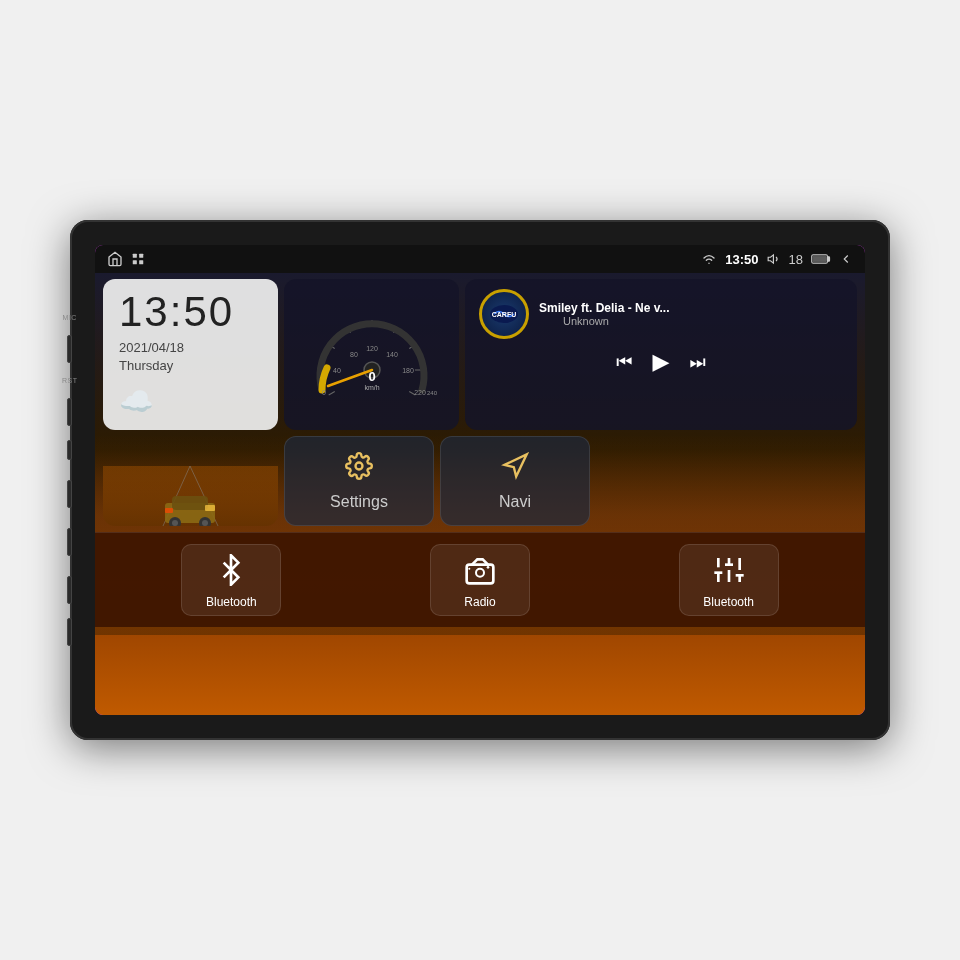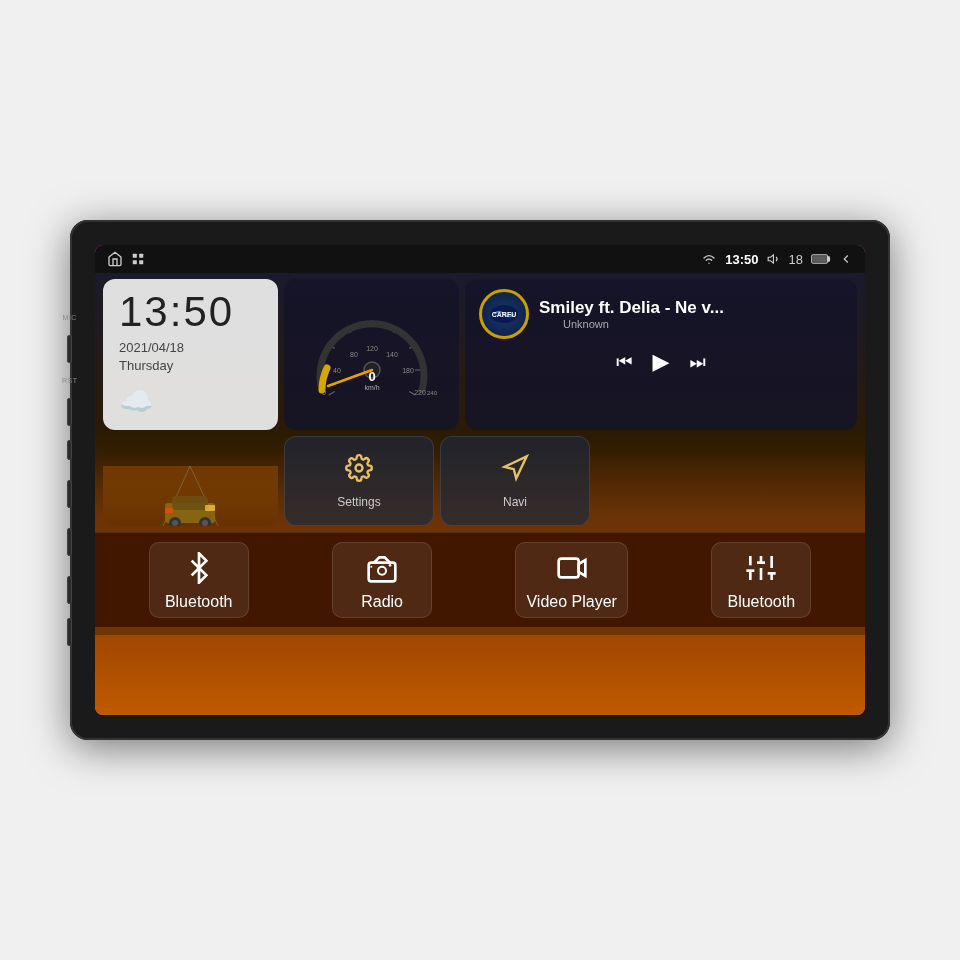--- a/index.html
+++ b/index.html
@@ -211,21 +211,21 @@
       flex-shrink: 0;
       overflow: hidden;
     }
 
     .music-info {
       flex: 1;
     }
 
     .music-title {
       color: #fff;
-      font-size: 17px;
+      font-size: 12px;
       font-weight: bold;
       white-space: nowrap;
       overflow: hidden;
       text-overflow: ellipsis;
     }
 
     .music-artist {
       color: #aaa;
       font-size: 11px;
       padding-left: 24px;
@@ -297,21 +297,21 @@
       flex-direction: column;
       align-items: center;
       justify-content: center;
       gap: 6px;
       cursor: pointer;
       border: 1px solid rgba(255,255,255,0.1);
     }
 
     .quick-label {
       color: #ccc;
-      font-size: 12px;
+      font-size: 16px;
       margin-top: 7px;
     }
 
     
     .app-bar {
       background: rgba(60,20,0,0.9);
       height: 95px;
       display: flex;
       align-items: center;
       justify-content: space-around;
@@ -346,21 +346,21 @@
     .app-svg-icon {
       width: 32px;
       height: 32px;
       fill: none;
       stroke: #fff;
       stroke-width: 2;
     }
 
     .app-label {
       color: #fff;
-      font-size: 16px;
+      font-size: 12px;
       text-align: center;
     }
 
   </style>
 </head>
 <body>
 
 <div class="device-outer">
 
   <div class="side-buttons">
@@ -566,29 +566,20 @@
               <circle cx="12" cy="14" r="3" stroke="#fff" stroke-width="1.5"></circle>
               <line x1="18" y1="10" x2="18" y2="10" stroke="#fff" stroke-width="2" stroke-linecap="round"></line>
 
               <line x1="4" y1="11" x2="4" y2="11" stroke="#fff" stroke-width="1.5" stroke-linecap="round"></line>
             </svg>
           </div>
           <span class="app-label">Radio</span>
         </div>
 
 
-        <div class="app-item">
-          <div class="app-icon-wrapper">
-            <svg class="app-svg-icon" viewBox="0 0 24 24">
-              <rect x="2" y="5" width="15" height="14" rx="2"></rect>
-              <polygon points="17 9 22 6 22 18 17 15"></polygon>
-            </svg>
-          </div>
-          <span class="app-label">Video Player</span>
-        </div>
 
         <div class="app-item">
           <div class="app-icon-wrapper">
             <svg class="app-svg-icon" viewBox="0 0 24 24">
               <line x1="4" y1="21" x2="4" y2="14"></line>
               <line x1="4" y1="10" x2="4" y2="3"></line>
               <line x1="12" y1="21" x2="12" y2="12"></line>
               <line x1="12" y1="8" x2="12" y2="3"></line>
               <line x1="20" y1="21" x2="20" y2="16"></line>
               <line x1="20" y1="12" x2="20" y2="3"></line>

